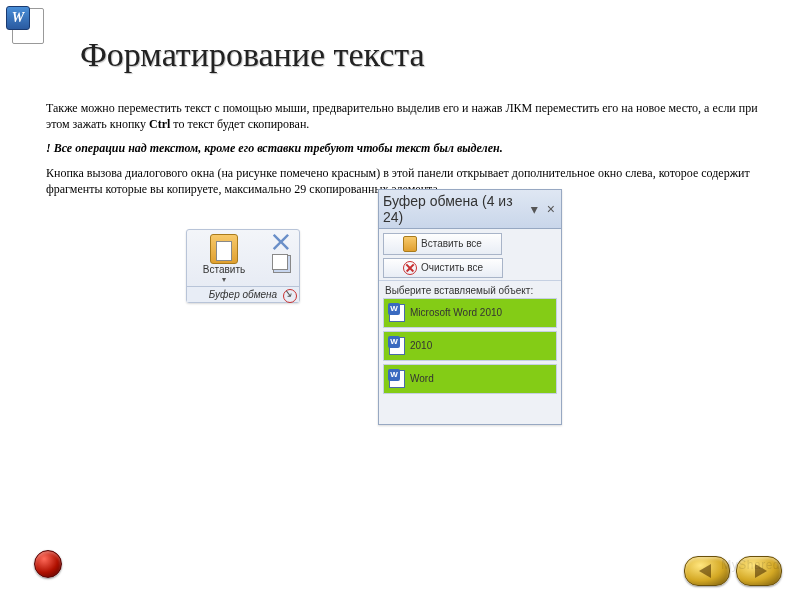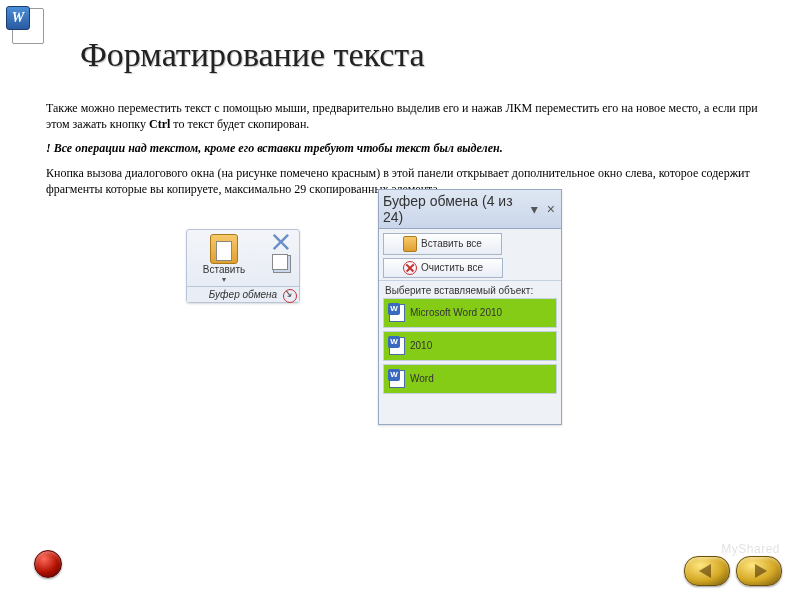--- a/index.html
+++ b/index.html
@@ -223,21 +223,21 @@
     box-shadow: 0 1px 2px rgba(0,0,0,0.4), inset 0 2px 3px rgba(255,255,255,0.4);
     position:relative;
   }
   .gold-btn::after{
     content:""; position:absolute; left:14px; top:7px;
     width:0; height:0; border-top:7px solid transparent; border-bottom:7px solid transparent;
   }
   .gold-btn.back::after{ border-right:12px solid rgba(80,50,0,0.6); }
   .gold-btn.fwd::after { border-left:12px solid rgba(80,50,0,0.6); left:18px;}
   .watermark {
-    position:absolute; right:20px; bottom:44px;
+    position:absolute; right:20px; bottom:28px;
     font: 12px Arial; color: rgba(0,0,0,0.12);
     letter-spacing:0.5px;
   }
 </style>
 </head>
 <body>
 
 <div class="word-icon">
   <div class="page"></div>
   <div class="badge">W</div>

